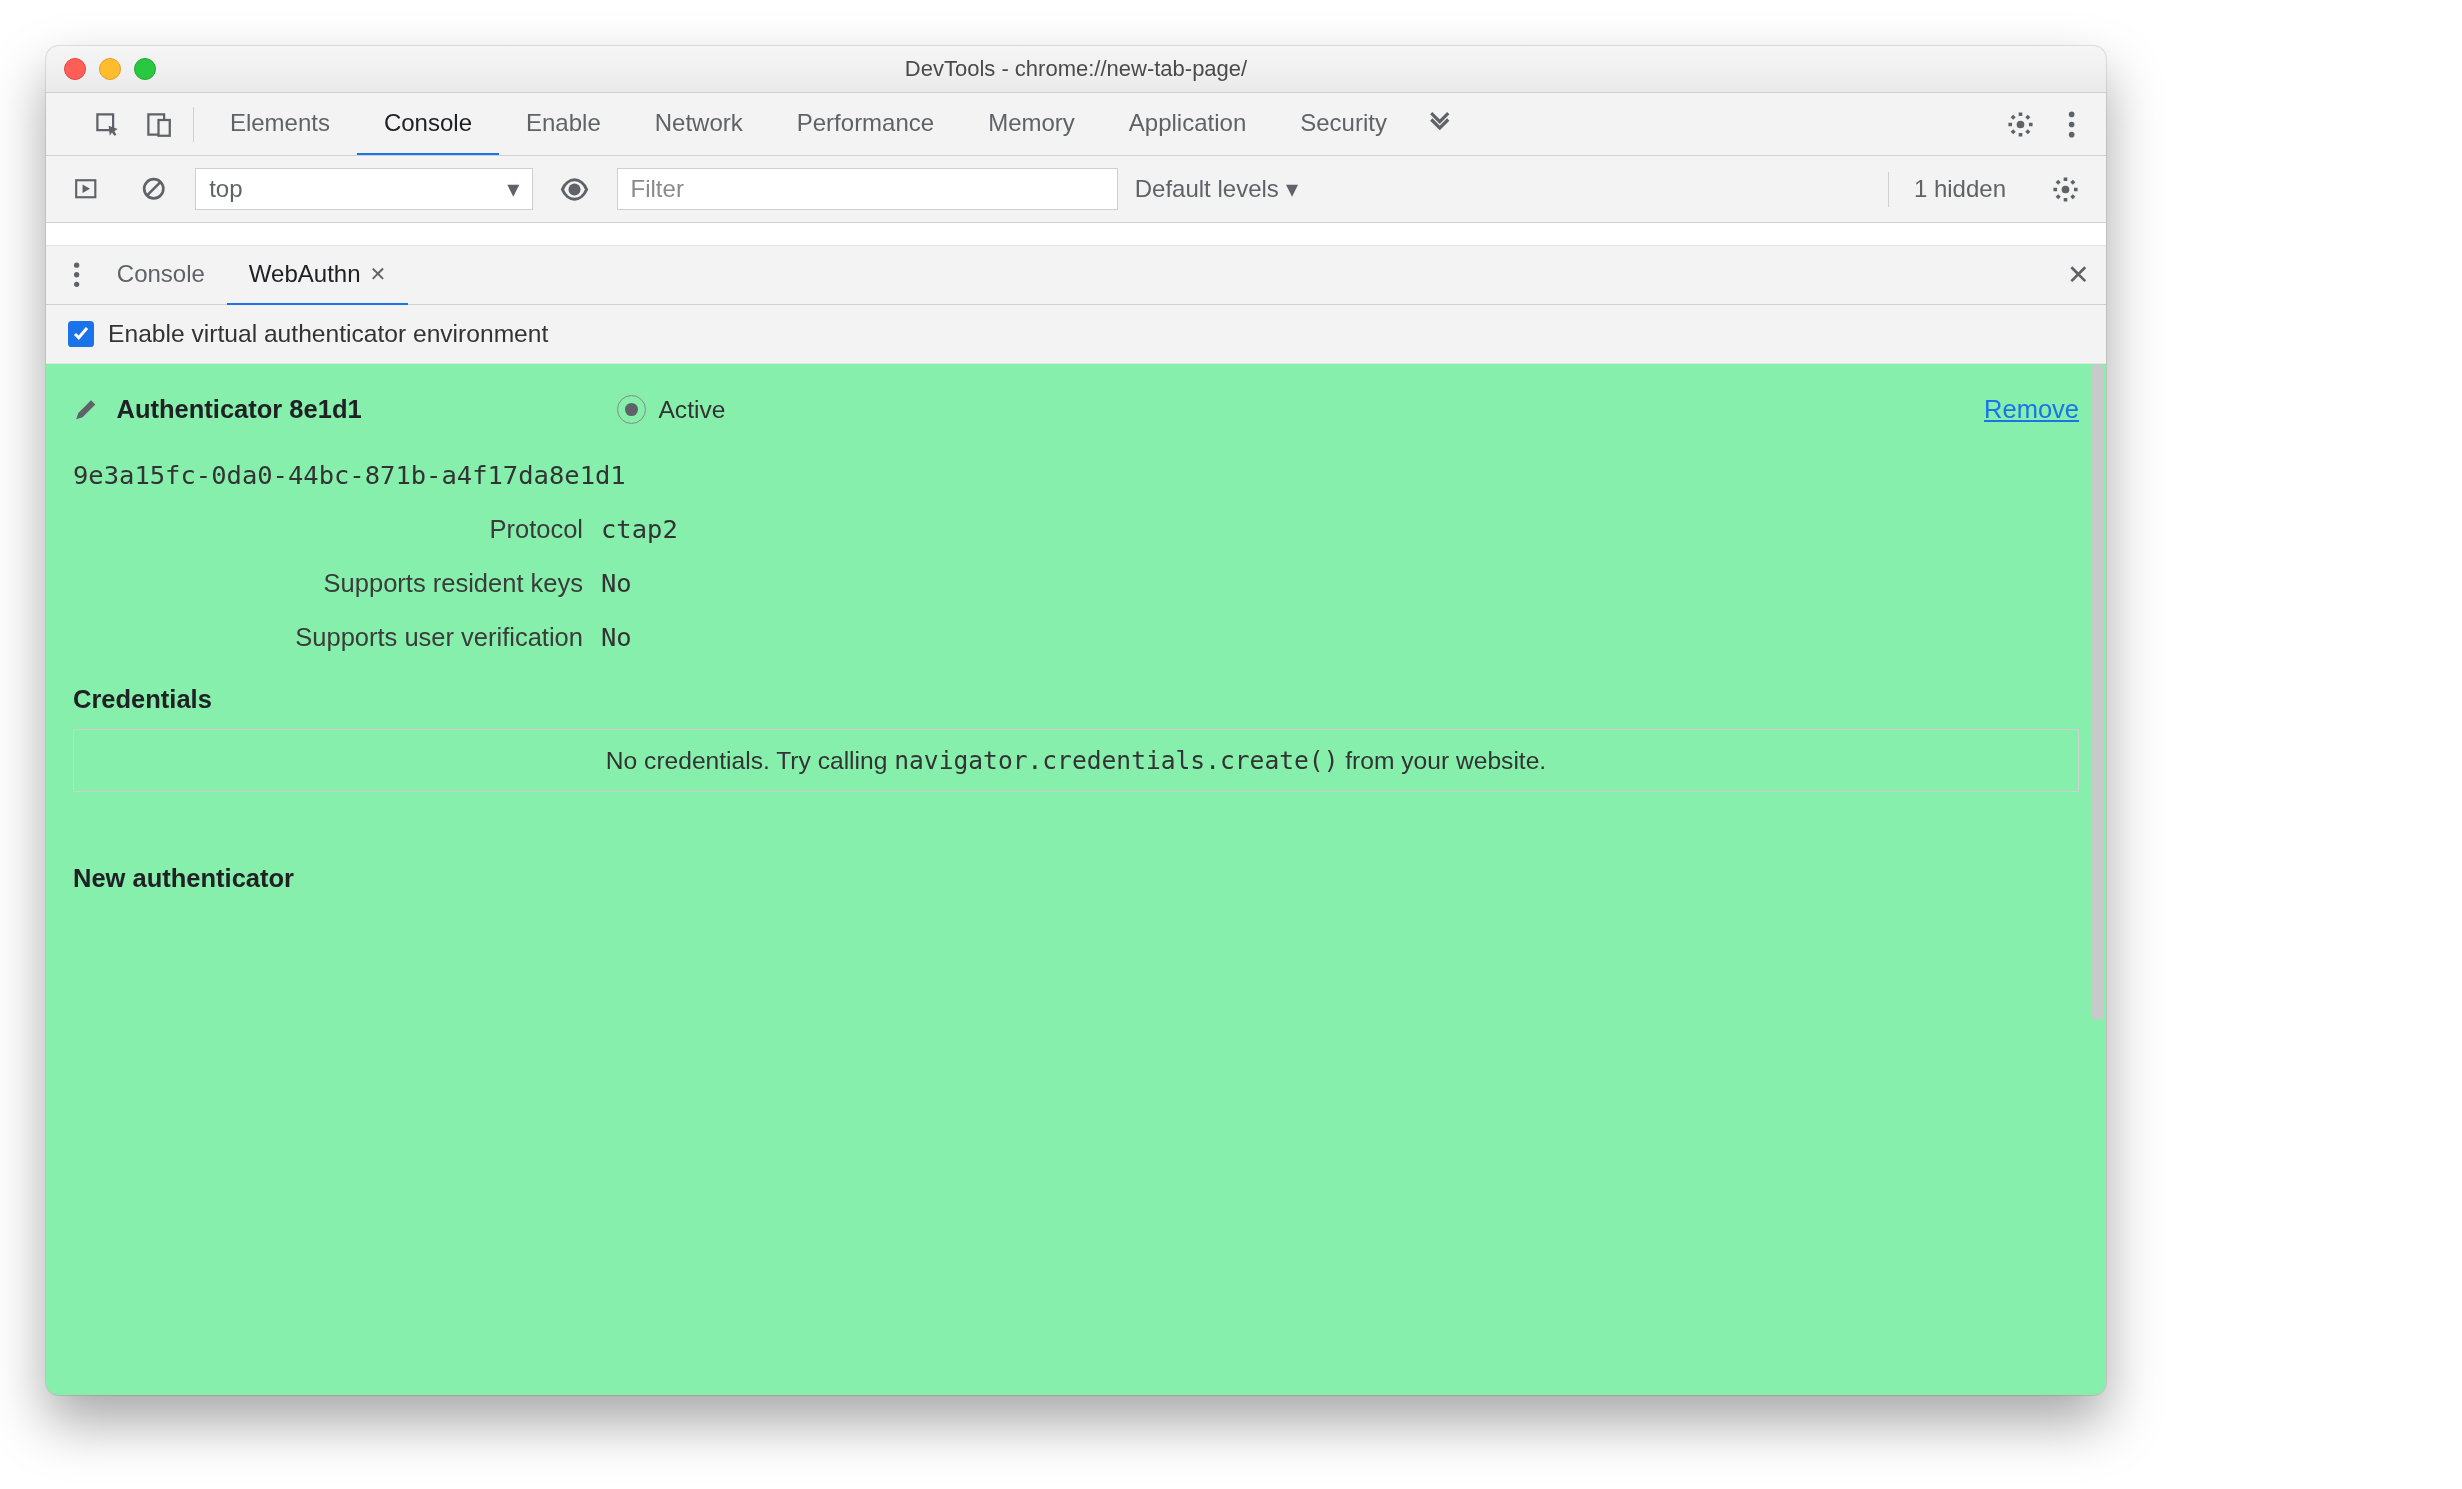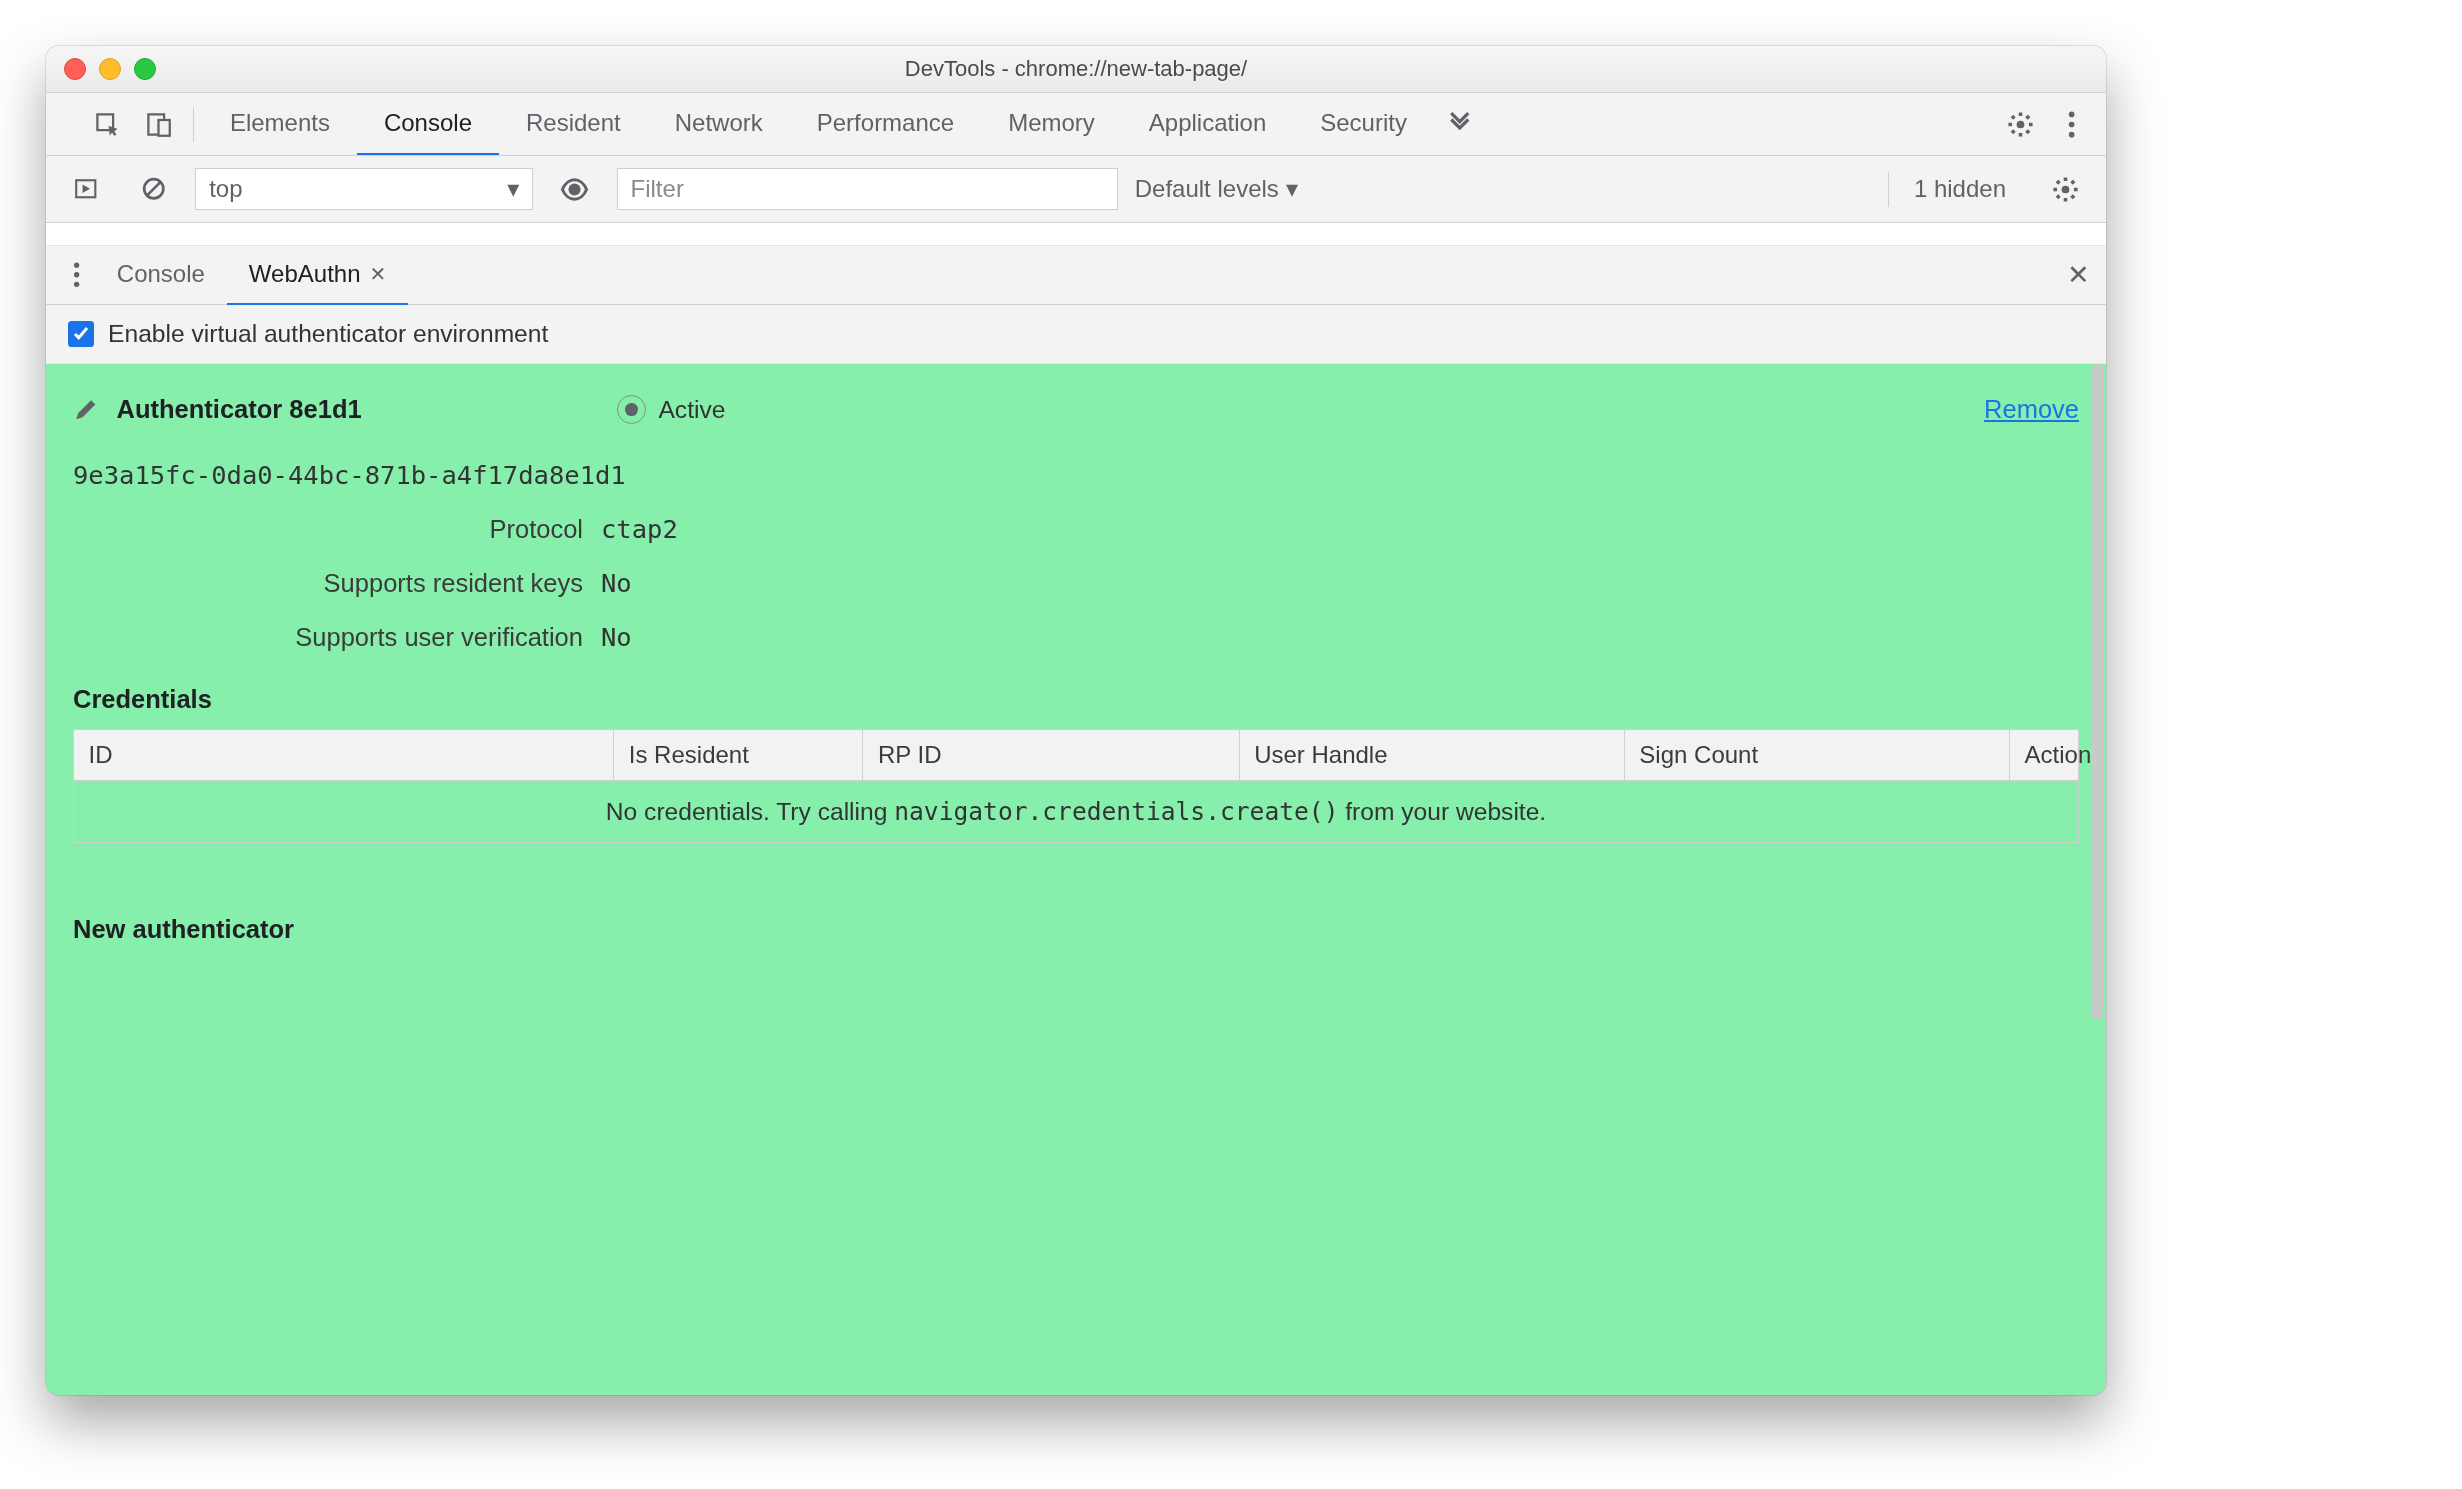--- a/index.html
+++ b/index.html
@@ -100,21 +100,21 @@
       <div class="icon-btn">
         <svg width="27" height="27" viewBox="0 0 24 24">
               <rect x="3" y="3" width="14" height="18" fill="none" stroke="#5f6368" stroke-width="2"></rect>
               <rect x="12" y="8" width="10" height="14" fill="#f3f3f3" stroke="#5f6368" stroke-width="2"></rect>
             </svg>
       </div>
       <div class="vdiv"></div>
       <div class="main-tabs">
         <div class="main-tab">Elements</div>
         <div class="main-tab active">Console</div>
-        <div class="main-tab">Resident</div>
+        <div class="main-tab">Enable</div>
         <div class="main-tab">Network</div>
         <div class="main-tab">Performance</div>
         <div class="main-tab">Memory</div>
         <div class="main-tab">Application</div>
         <div class="main-tab">Security</div>
         <div class="overflow-btn">
           <svg width="25.5" height="25.5" viewBox="0 0 24 24">
                 <path d="M4 8 l8 8 8-8" fill="none" stroke="#5f6368" stroke-width="3"></path>
                 <path d="M4 2 l8 8 8-8" fill="none" stroke="#5f6368" stroke-width="3"></path>
               </svg>
@@ -245,28 +245,20 @@
         </div>
         <div class="prop">
           <div class="prop-label">Supports user verification</div>
           <div class="prop-val mono">No</div>
         </div>
       </div>
     </div>
 
     <div class="subhead">Credentials</div>
     <div class="tbl">
-      <div class="tbl-head">
-        <div class="th th-id">ID</div>
-        <div class="th th-res">Is Resident</div>
-        <div class="th th-rp">RP ID</div>
-        <div class="th th-uh">User Handle</div>
-        <div class="th th-sc">Sign Count</div>
-        <div class="th th-ac">Actions</div>
-      </div>
       <div class="tbl-empty">
         <span>No credentials. Try calling </span><span class="mono">navigator.credentials.create()</span><span> from your website.</span>
       </div>
     </div>
 
     <div class="subhead" style="margin-top:72px">New authenticator</div>
 
   </div>
 
 </div>

